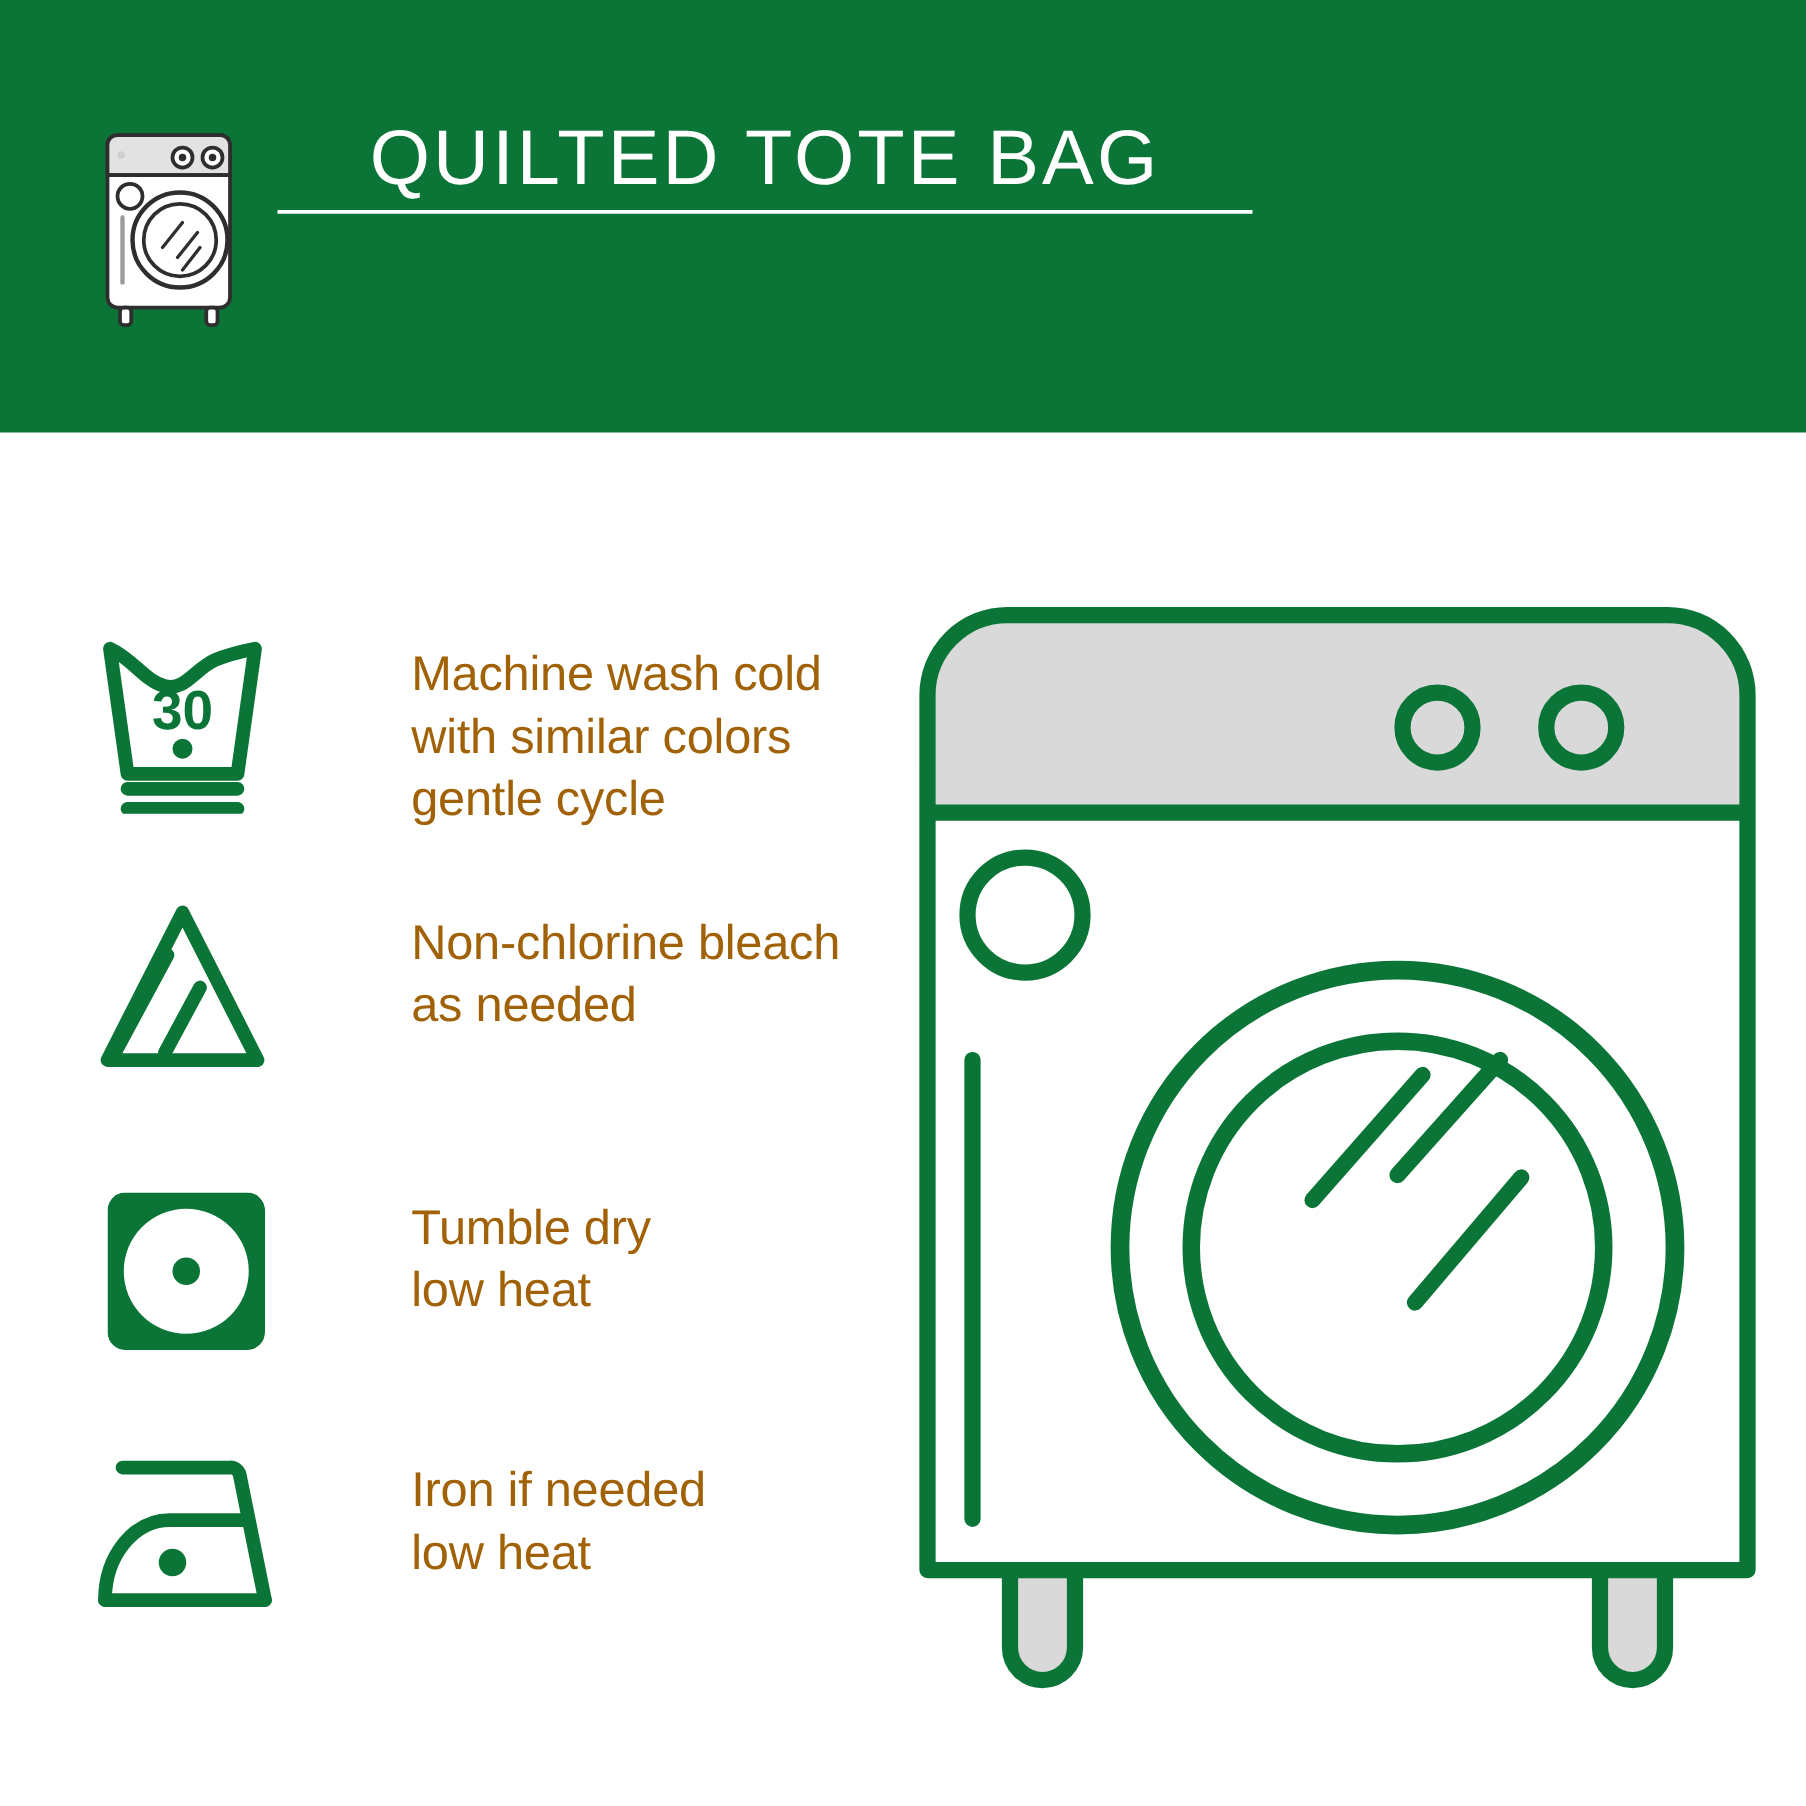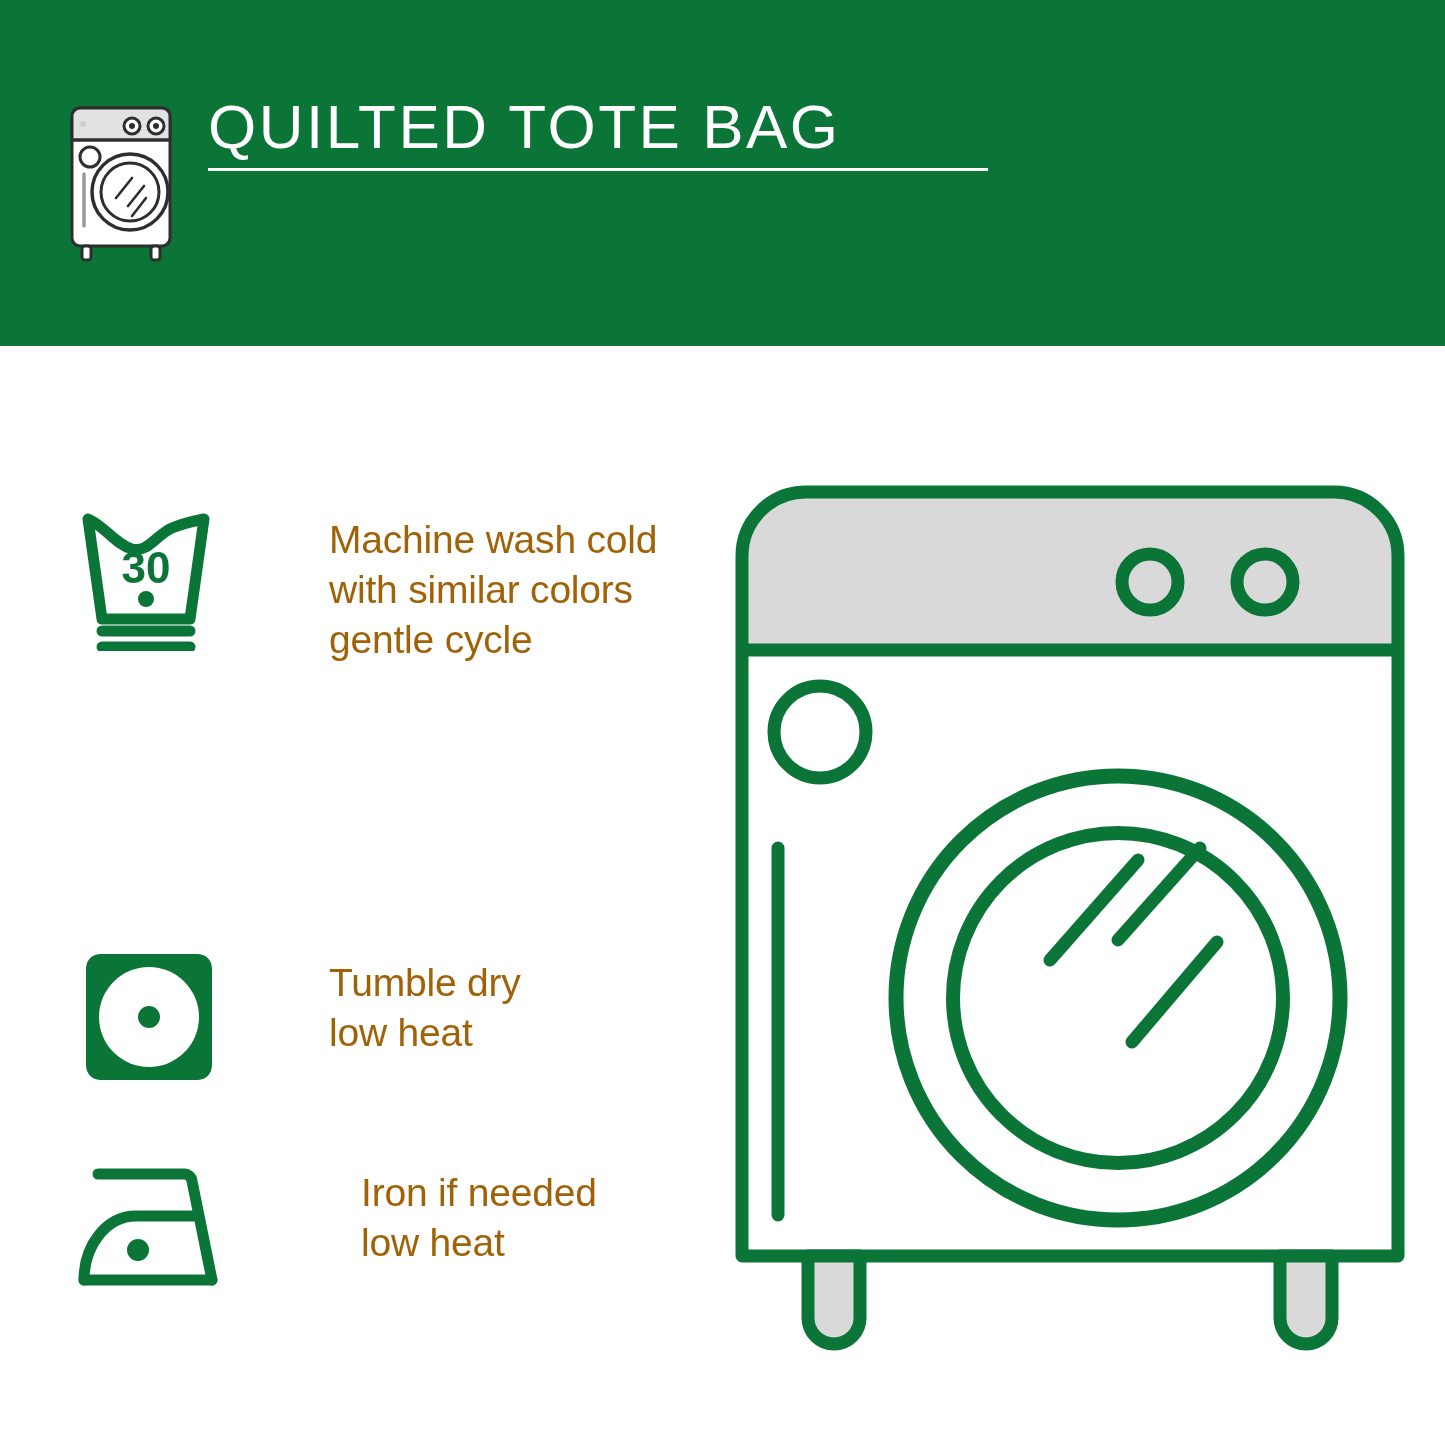--- a/index.html
+++ b/index.html
@@ -24,24 +24,25 @@
     position: absolute;
     left: 0;
     top: 0;
     width: 1445px;
     height: 346px;
     background: #0a7537;
     box-sizing: border-box;
   }
   .header-inner {
     position: absolute;
-    left: 62px;
+    left: 76px;
     top: 96px;
     display: flex;
     align-items: flex-start;
+    text-align: center;
   }
   .header-icon {
     width: 118px;
     height: 160px;
     flex: 0 0 auto;
     margin-right: 24px;
     margin-top: 6px;
   }
   .header-text {
     display: block;
@@ -85,21 +86,21 @@
   .care-row {
     position: absolute;
     left: 72px;
     display: flex;
     align-items: flex-start;
     width: 620px;
   }
   .care-row-0 { top: 155px; }
   .care-row-1 { top: 370px; }
   .care-row-2 { top: 598px; }
-  .care-row-3 { top: 808px; gap: 32px; }
+  .care-row-3 { top: 808px; }
 
   .care-symbol {
     width: 155px;
     height: 150px;
     flex: 0 0 auto;
   }
   .care-symbol svg { display: block; }
 
   .care-text {
     font-family: "Liberation Sans", sans-serif;
@@ -186,20 +187,33 @@
           </g>
           <text x="74" y="82" font-family="Liberation Sans, sans-serif" font-size="44" font-weight="700" fill="#0a7537" text-anchor="middle">30</text>
           <circle cx="74" cy="98" r="8" fill="#0a7537"></circle>
         </svg>
       </div>
       <div class="care-text">Machine wash cold
 with similar colors
 gentle cycle</div>
     </div>
 
+    <div class="care-row care-row-1">
+      <div class="care-symbol">
+        <svg viewBox="0 0 155 150" width="155" height="150" xmlns="http://www.w3.org/2000/svg">
+          <g fill="none" stroke="#0a7537" stroke-width="11" stroke-linejoin="round" stroke-linecap="round">
+            <path d="M74 14 L 134 132 L 14 132 Z"></path>
+            <line x1="62" y1="48" x2="20" y2="126"></line>
+            <line x1="88" y1="74" x2="60" y2="126"></line>
+          </g>
+        </svg>
+      </div>
+      <div class="care-text">Non-chlorine bleach
+as needed</div>
+    </div>
 
     <div class="care-row care-row-2">
       <div class="care-symbol">
         <svg viewBox="0 0 155 150" width="155" height="150" xmlns="http://www.w3.org/2000/svg">
           <defs>
             <mask id="dryMask">
               <rect x="0" y="0" width="155" height="150" fill="#000000"></rect>
               <rect x="14" y="10" width="126" height="126" rx="14" ry="14" fill="#ffffff"></rect>
               <circle cx="77" cy="73" r="50" fill="#000000"></circle>
             </mask>

